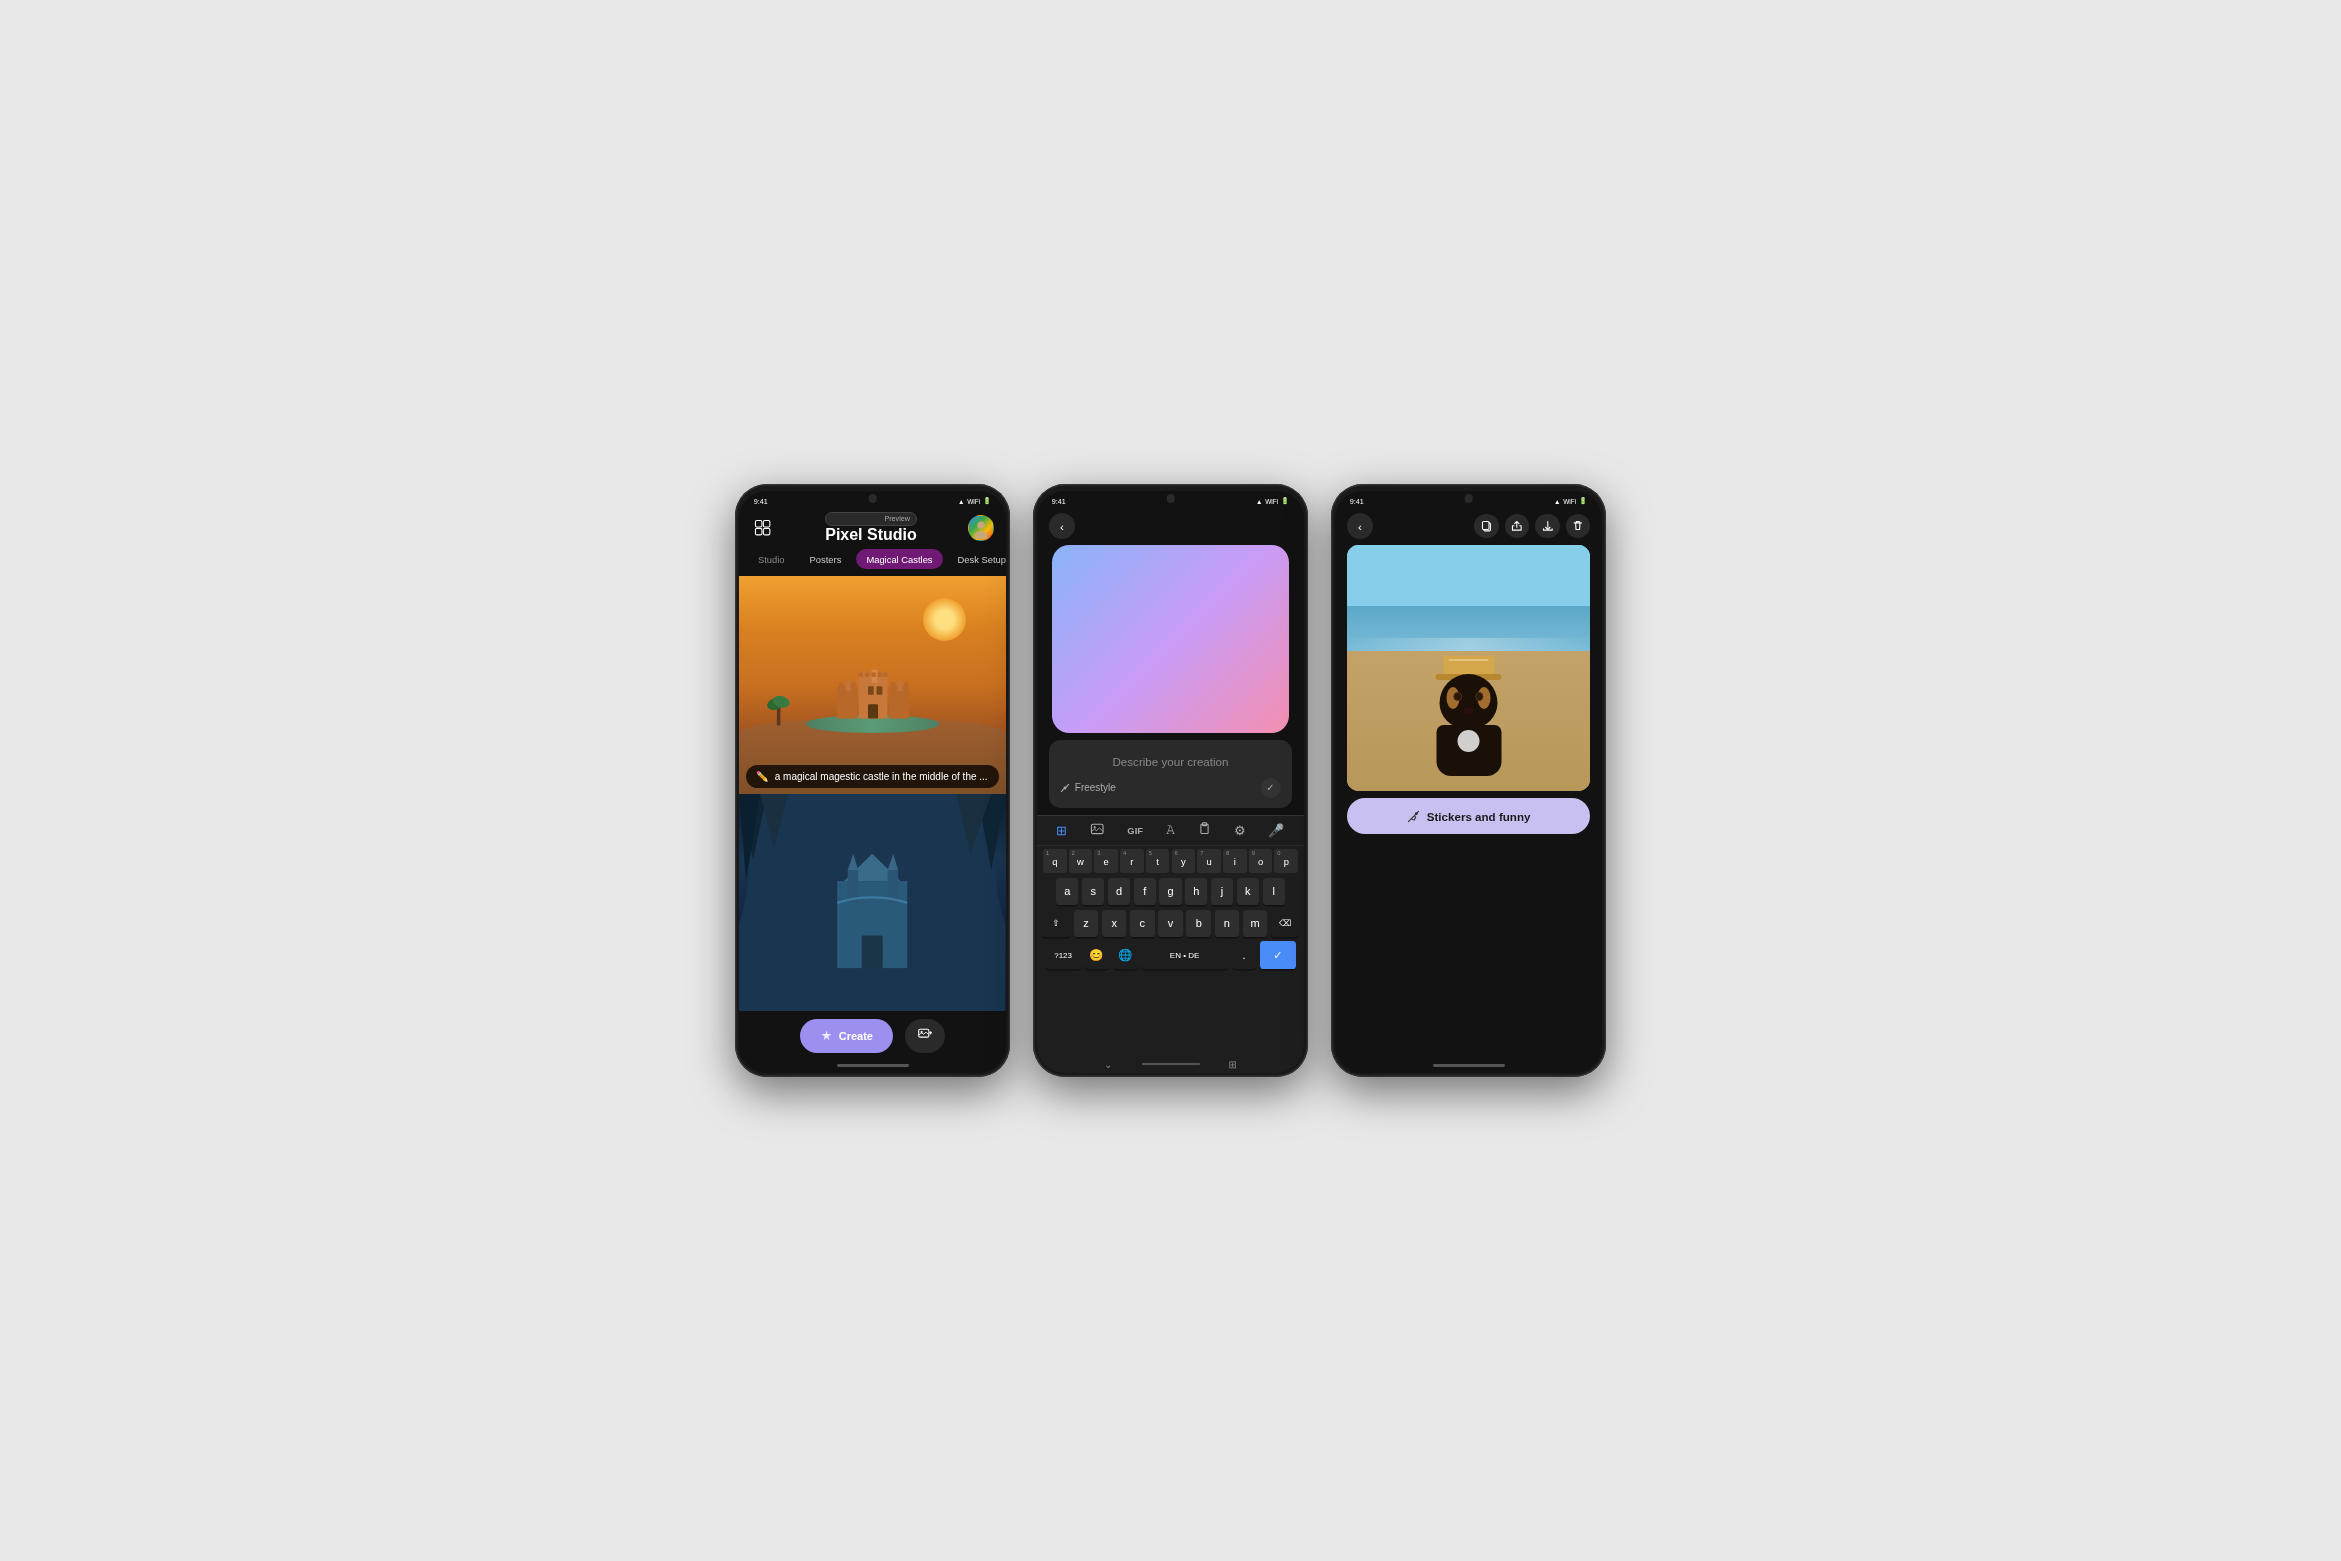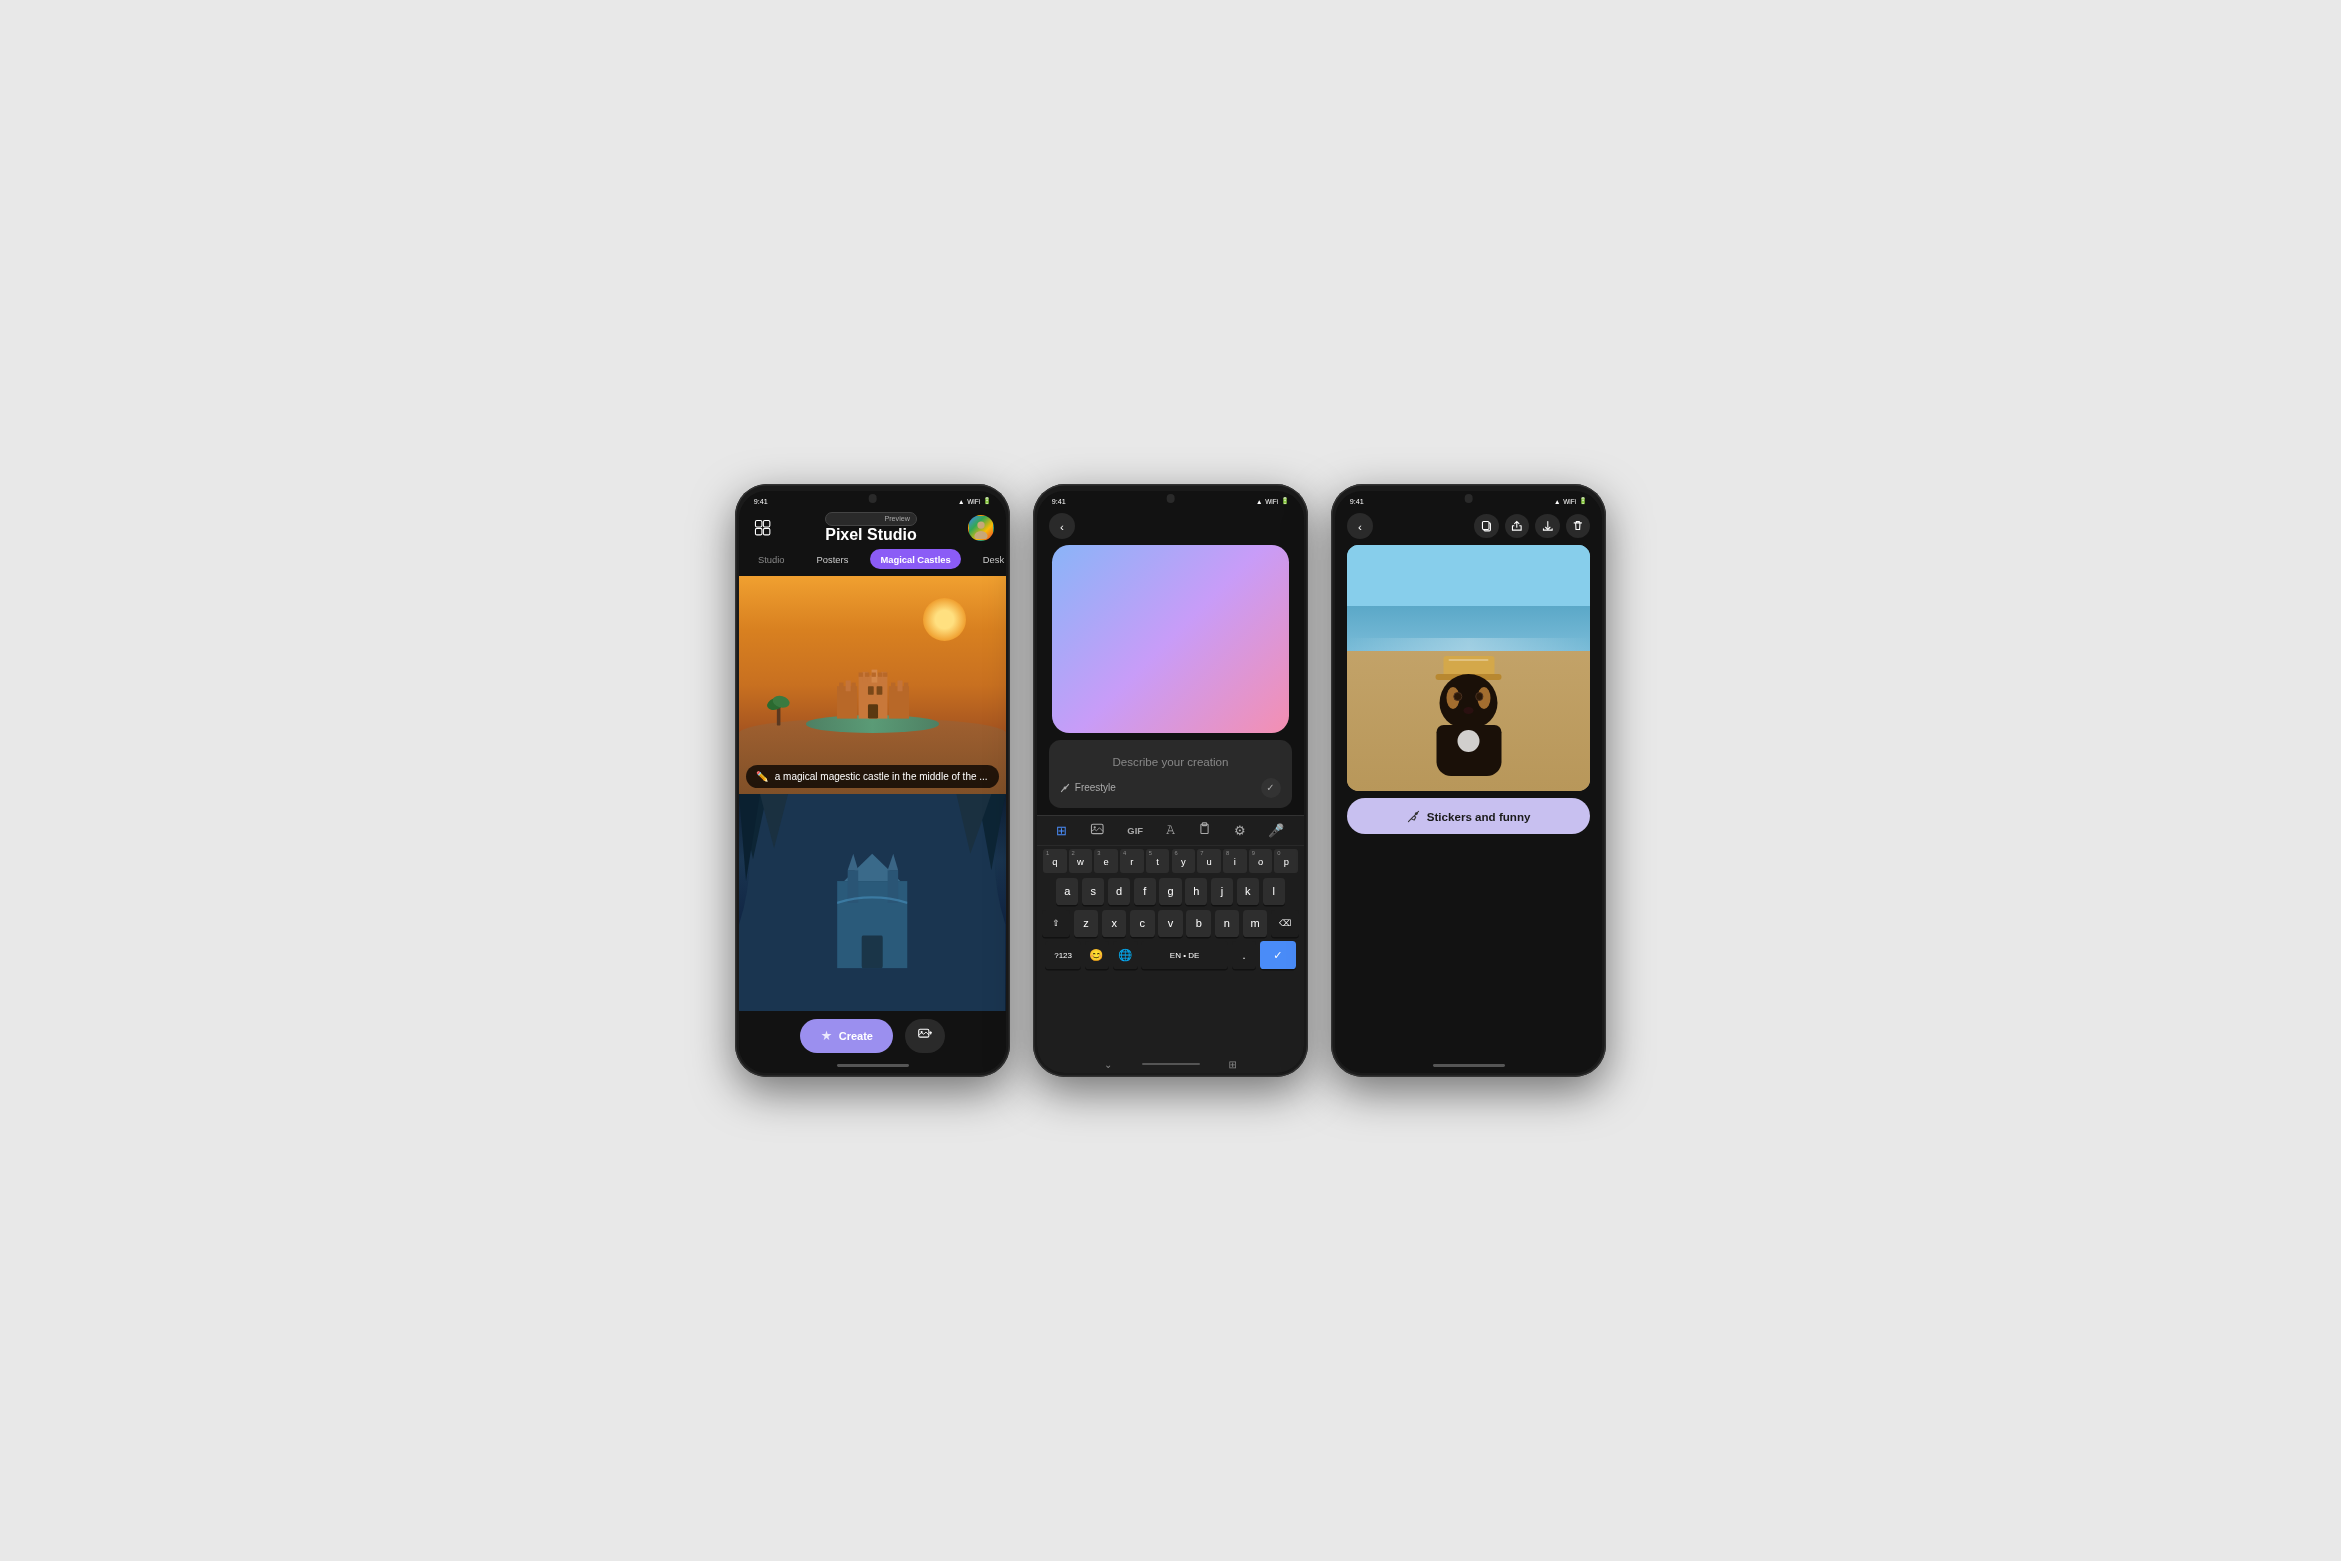--- a/index.html
+++ b/index.html
@@ -120,37 +120,36 @@
       justify-content: center;
       font-size: 10px;
       overflow: hidden;
     }
     .avatar-circle svg {
       width: 22px;
       height: 22px;
     }
     .tabs-row {
       display: flex;
-      gap: 12px;
+      gap: 5px;
       padding: 0 8.7px 7.2px;
       overflow: hidden;
       flex-shrink: 0;
     }
     .tab-item {
       padding: 4.3px 10px;
       border-radius: 14.5px;
       font-size: 9.4px;
       color: #ccc;
       white-space: nowrap;
       cursor: pointer;
     }
     .tab-item.active {
-      background: #8b5cf6;
-      color: #fff;
-      font-weight: bold;
+      background: #701a75;
+      color: #fff;
     }
     .tab-item.faded {
       color: #888;
     }
     .image-feed {
       flex: 1;
       overflow: hidden;
       display: flex;
       flex-direction: column;
       gap: 0;

